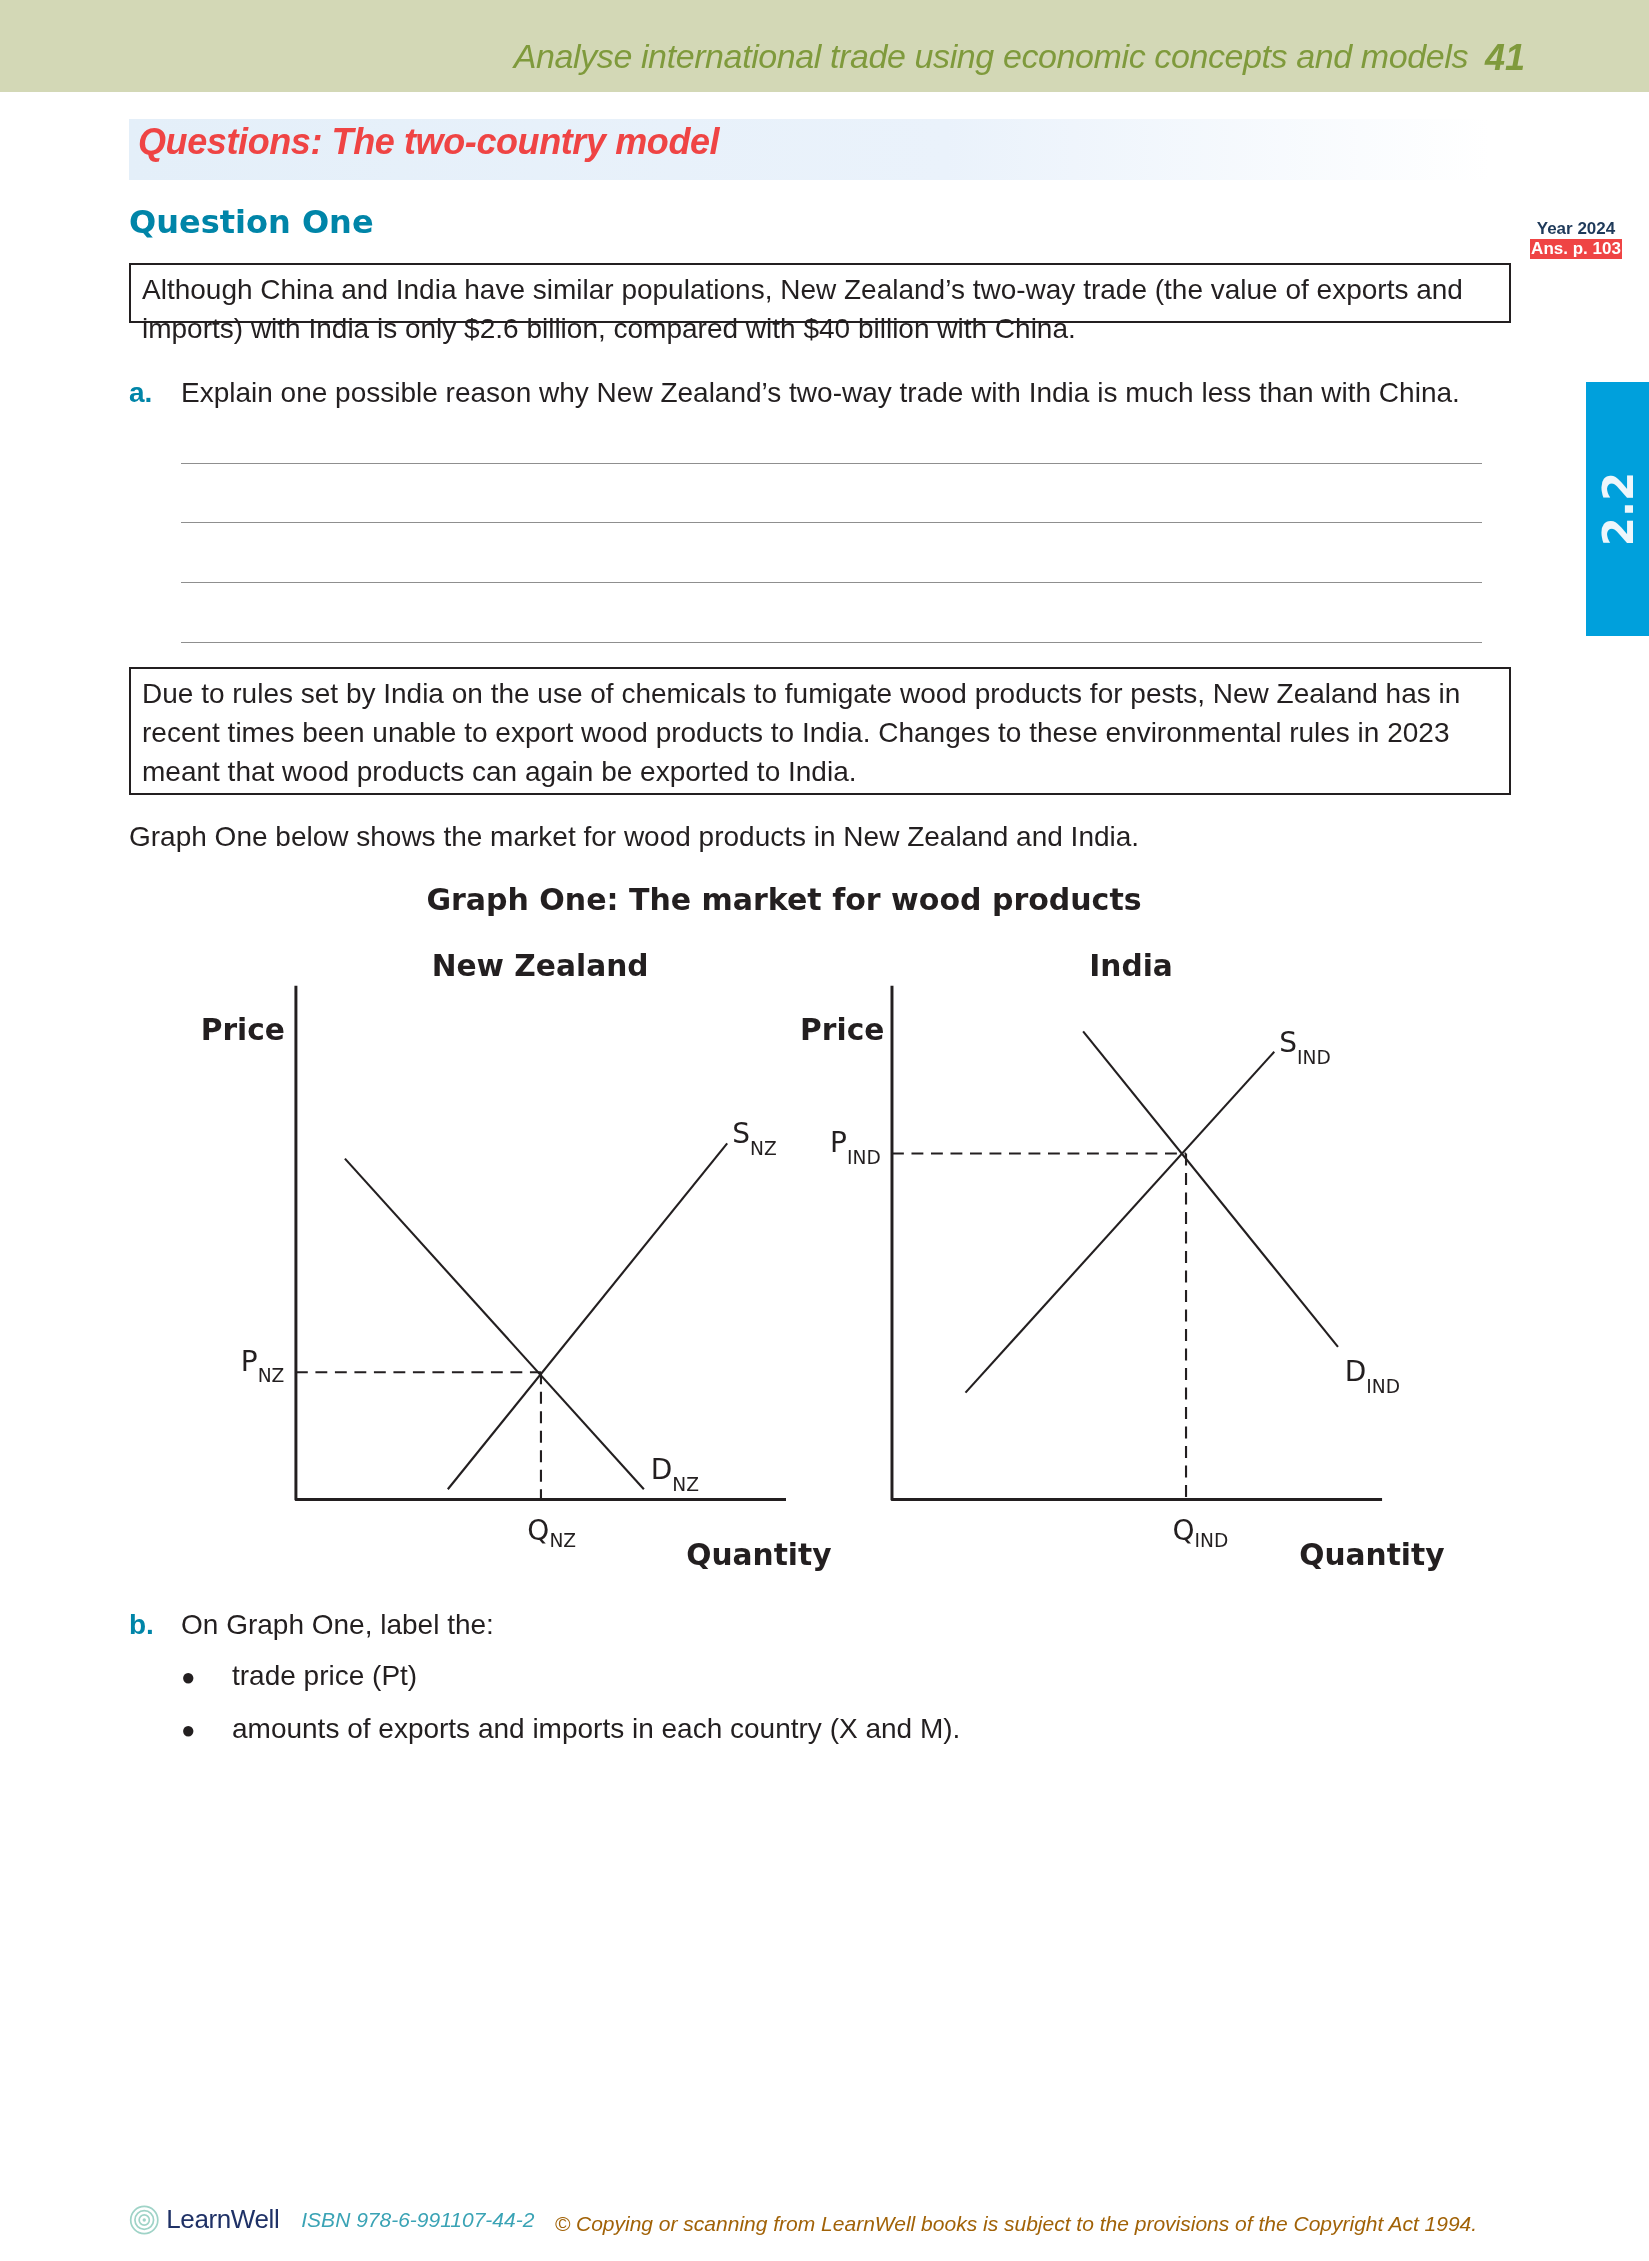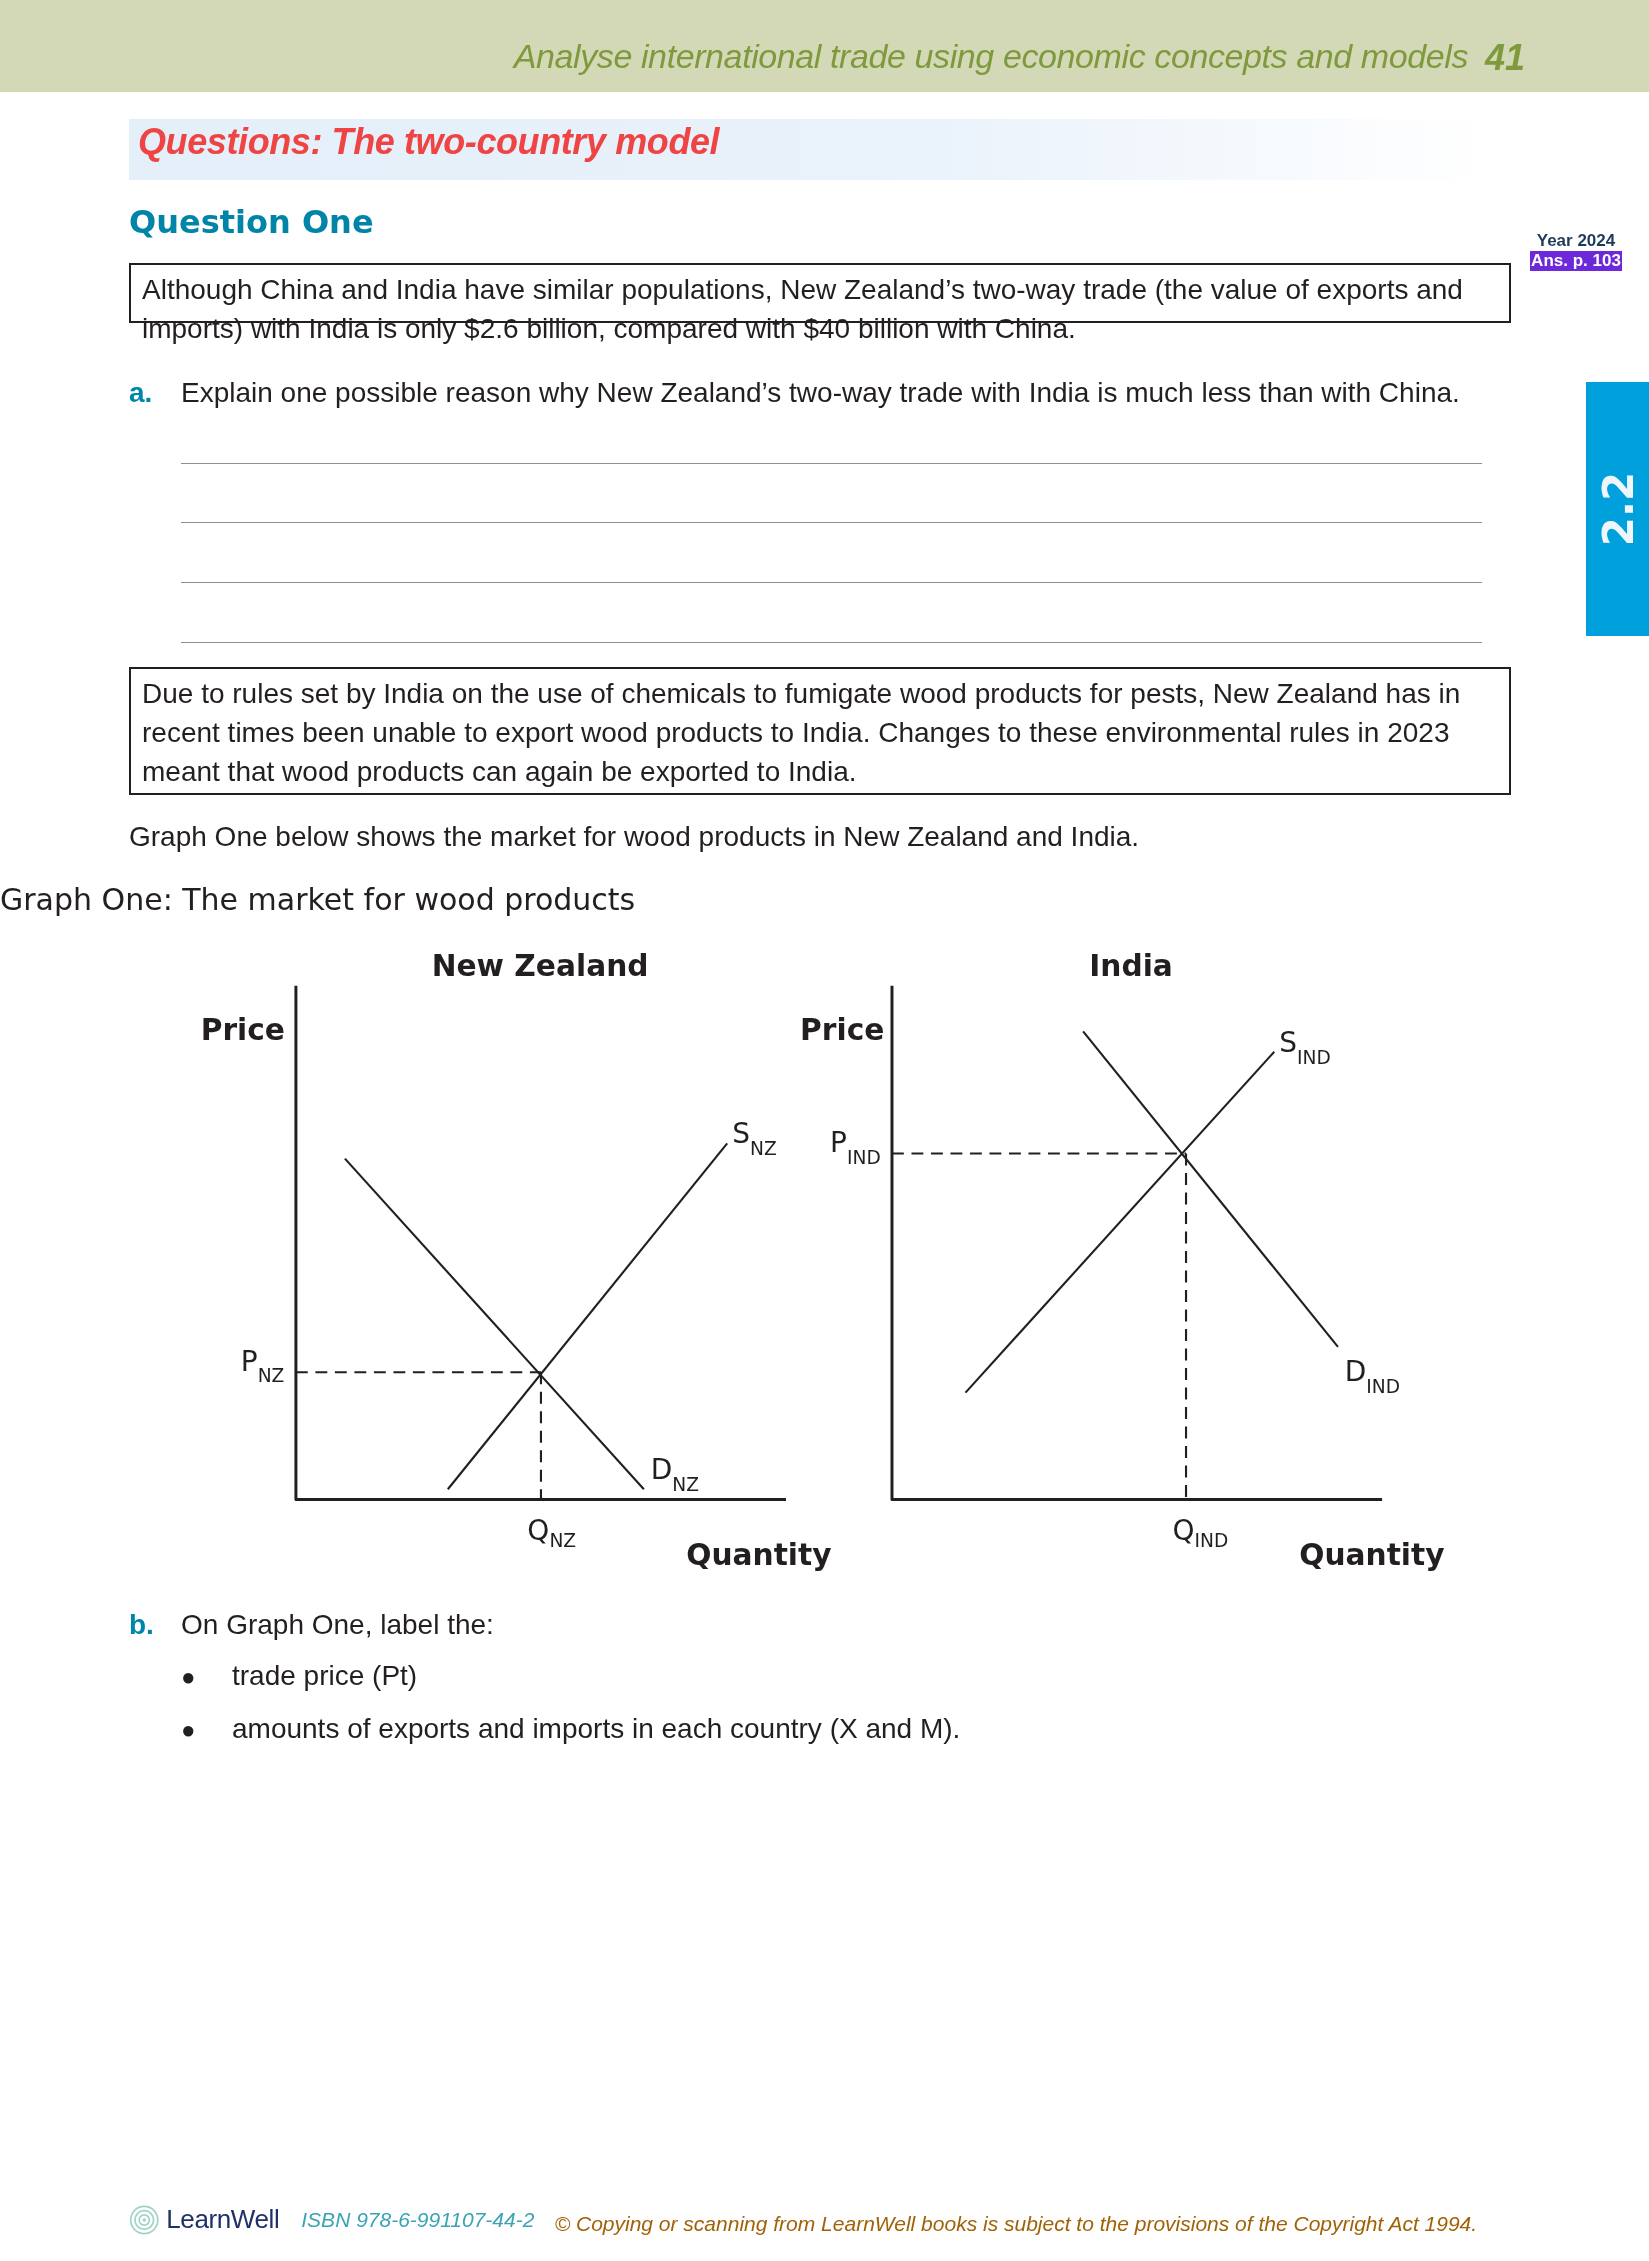--- a/index.html
+++ b/index.html
@@ -30,22 +30,22 @@
     position: absolute; left: 138px; top: 121px;
     font-family: "Liberation Sans", sans-serif; font-style: italic; font-weight: bold;
     font-size: 36px; color: #ef4444; letter-spacing: -0.4px;
   }
   .q-heading {
     position: absolute; left: 129px; top: 203px;
     font-family: "DejaVu Sans", sans-serif; font-weight: bold;
     font-size: 32px; color: #0085a8;
   }
   .tag-box {
-    position: absolute; left: 1530px; top: 232px; width: 92px;
-    background: #6d28d9; padding: 0;
+    position: absolute; left: 1530px; top: 220px; width: 92px;
+    background: #ef4444; padding: 0;
   }
   .tag-year {
     background: #ffffff; color: #1f3a5a; font-weight: bold; text-align: center;
     font-family: "Liberation Sans", sans-serif; font-size: 17px; line-height: 18.7px;
   }
   .tag-ans {
     color: #ffffff; font-weight: bold; text-align: center;
     font-family: "Liberation Sans", sans-serif; font-size: 17px; line-height: 20.3px;
   }
   .side-tab {
@@ -73,22 +73,22 @@
   .q-letter { color: #0085a8; font-weight: bold; display: inline-block; width: 52px; }
   .answer-line {
     position: absolute; left: 181px; width: 1301px; height: 0;
     border-top: 1.7px solid #8f8f8f;
   }
   .para {
     position: absolute; left: 129px; top: 821px;
     font-family: "Liberation Sans", sans-serif; font-size: 28px;
   }
   .graph-title {
-    position: absolute; left: 0; width: 1568px; top: 882px; 
-    font-family: "DejaVu Sans", sans-serif; font-weight: normal; font-size: 30px;
+    position: absolute; left: 0; width: 1568px; top: 882px; text-align: center;
+    font-family: "DejaVu Sans", sans-serif; font-weight: bold; font-size: 30px;
   }
   .bullet-row {
     position: absolute; left: 181px;
     font-family: "Liberation Sans", sans-serif; font-size: 28px;
   }
   .bullet-dot { display: inline-block; width: 51px; font-size: 24px; }
   svg#graphs { position: absolute; left: 0; top: 933px; }
   svg text { font-family: "DejaVu Sans", sans-serif; fill: #231f20; }
   .footer {
     position: absolute; left: 129px; top: 2201px; height: 37px;

